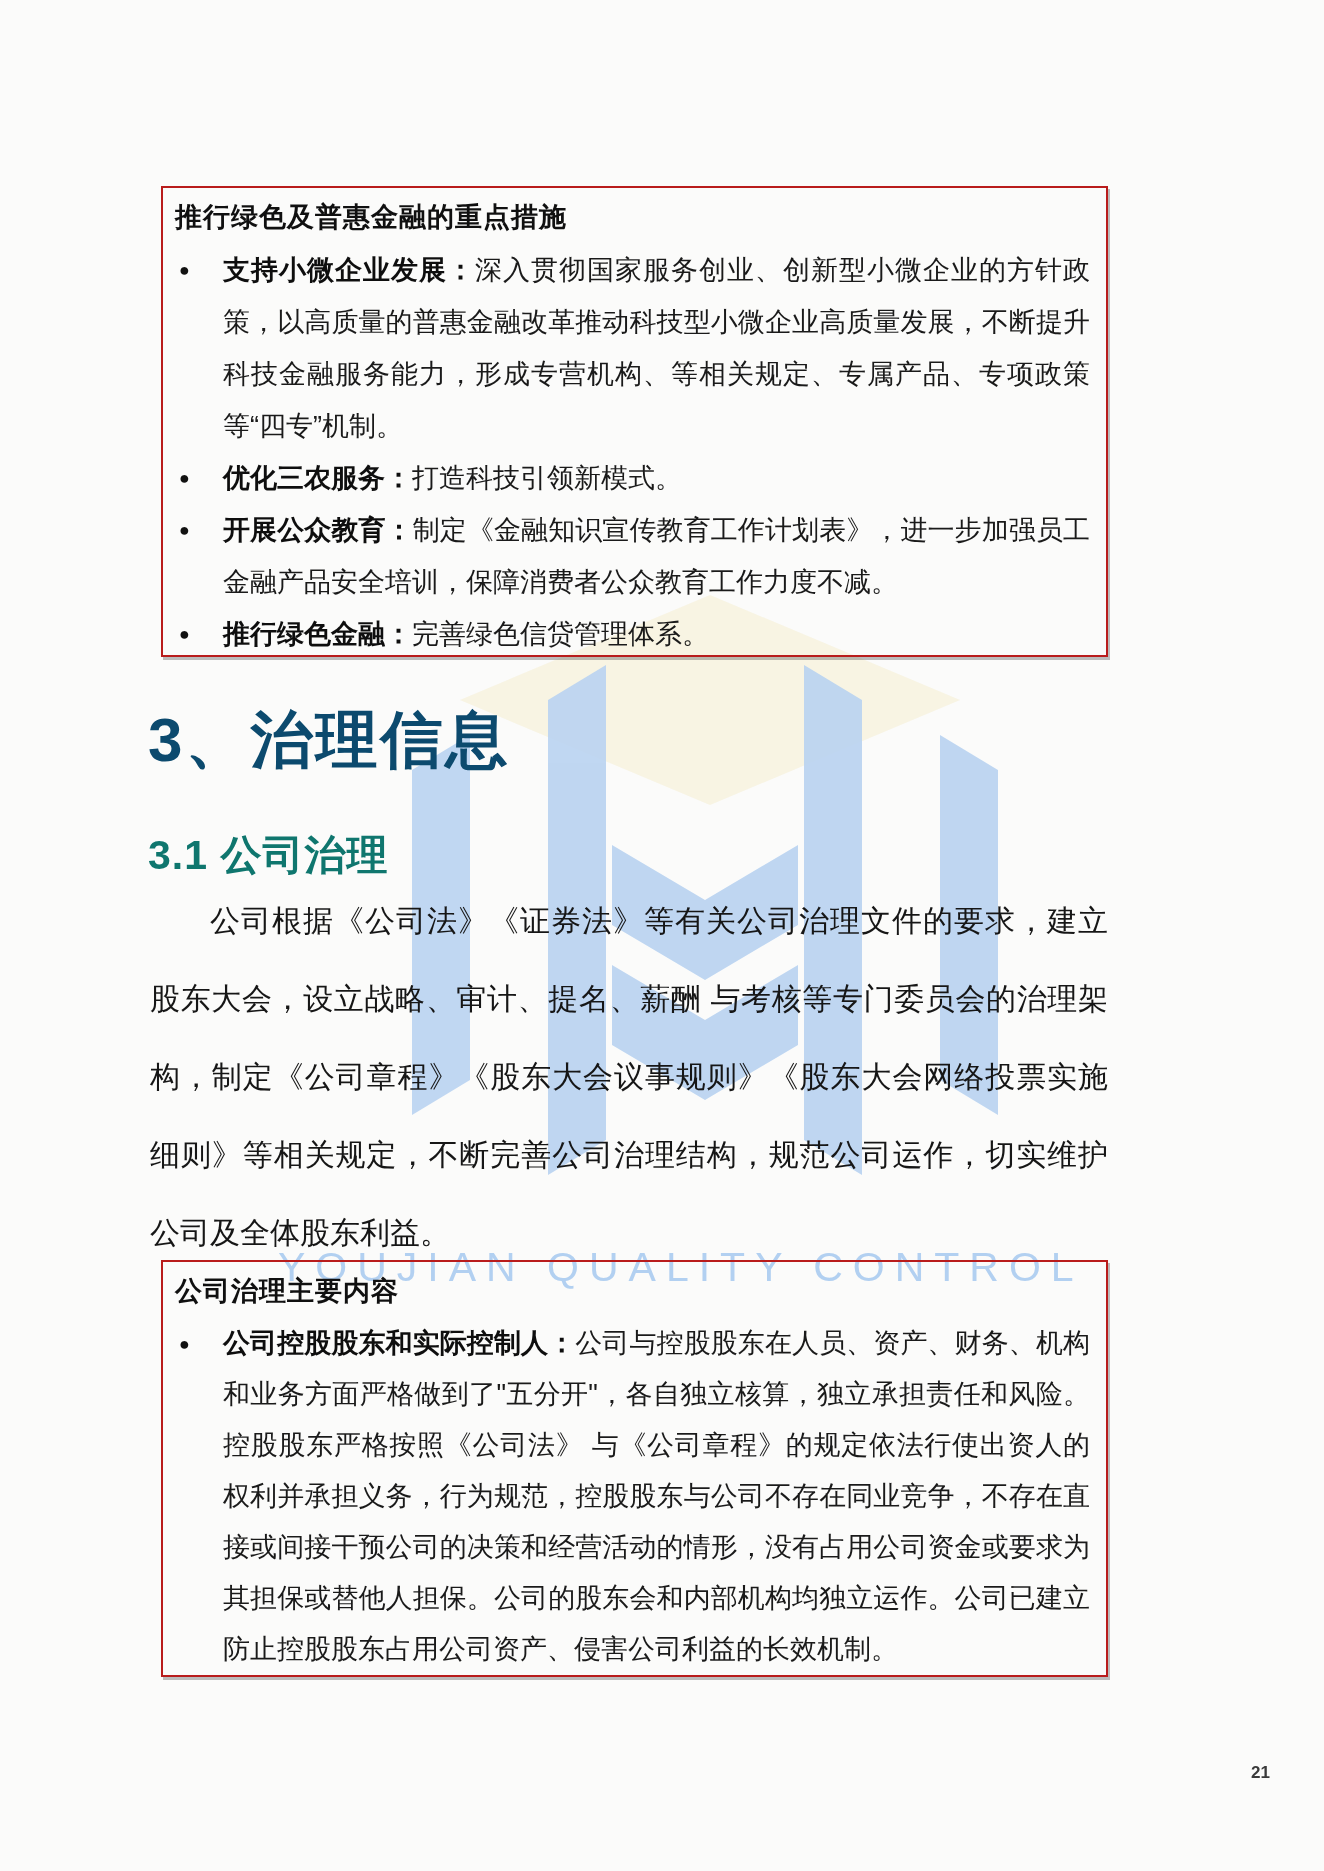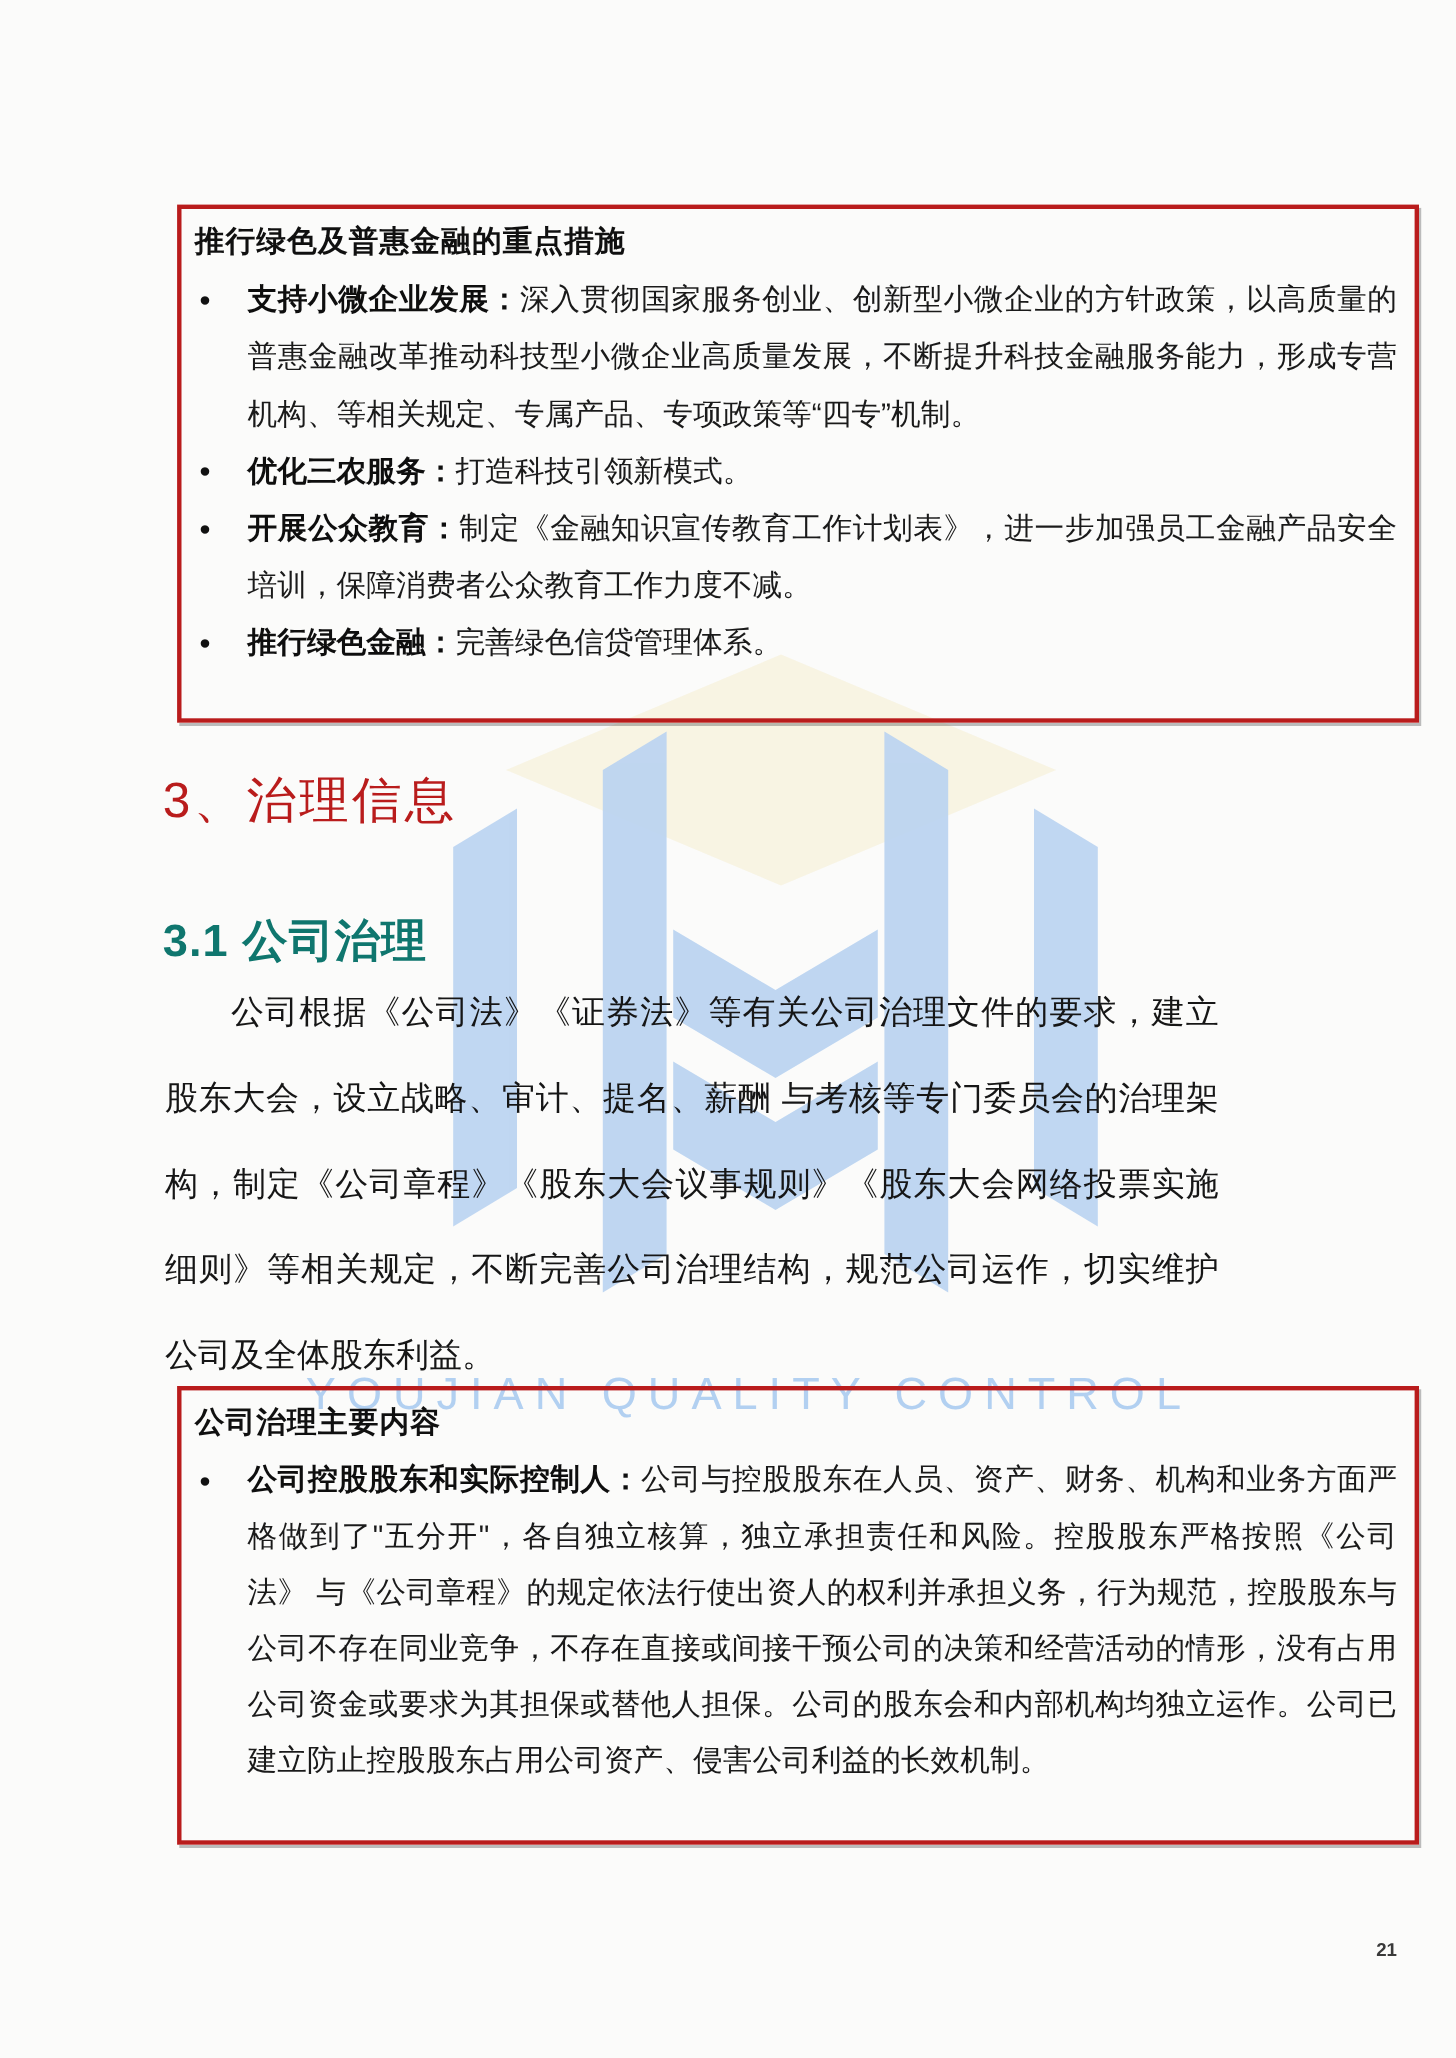--- a/index.html
+++ b/index.html
@@ -23,22 +23,22 @@
   }
   .wm-en{
     position:absolute;left:278px;top:1244px;
     font-size:41px;font-weight:normal;letter-spacing:10px;
     color:rgba(164,200,238,0.85);
     white-space:nowrap;
   }
   
   .content{position:absolute;inset:0;z-index:1;}
   .tbox{
-    position:absolute;left:161px;width:1129px;
-    border:4px solid #b91c1c;
+    position:absolute;left:161px;width:947px;
+    border:2px solid #b91c1c;
     box-sizing:border-box;
     box-shadow:2px 3px 0 rgba(70,70,70,0.35);
     background:transparent;
   }
   .box1{top:186px;height:471px;}
   .box2{top:1260px;height:417px;}
   .box-title{
     margin:10px 0 0 12px;
     font-size:27px;font-weight:bold;line-height:38px;
     color:#101010;letter-spacing:1px;
@@ -51,21 +51,21 @@
     text-align:justify;
   }
   .box2 .bullet{line-height:51px;}
   .dot{
     position:absolute;left:16px;top:0;
     font-size:18px;line-height:52px;color:#111;
   }
   .bhead{font-weight:bold;color:#0e0e0e;}
   .h1{
     position:absolute;left:148px;top:698px;
-    font-size:45px;font-weight:normal;color:#b91c1c;
+    font-size:62px;font-weight:bold;color:#0c4a6e;
     letter-spacing:3px;
   }
   .h2{
     position:absolute;left:148px;top:828px;
     font-size:41px;font-weight:bold;color:#0f766e;
     letter-spacing:1px;
   }
   .para{
     position:absolute;left:150px;top:882px;width:958px;
     font-size:30px;line-height:78px;

